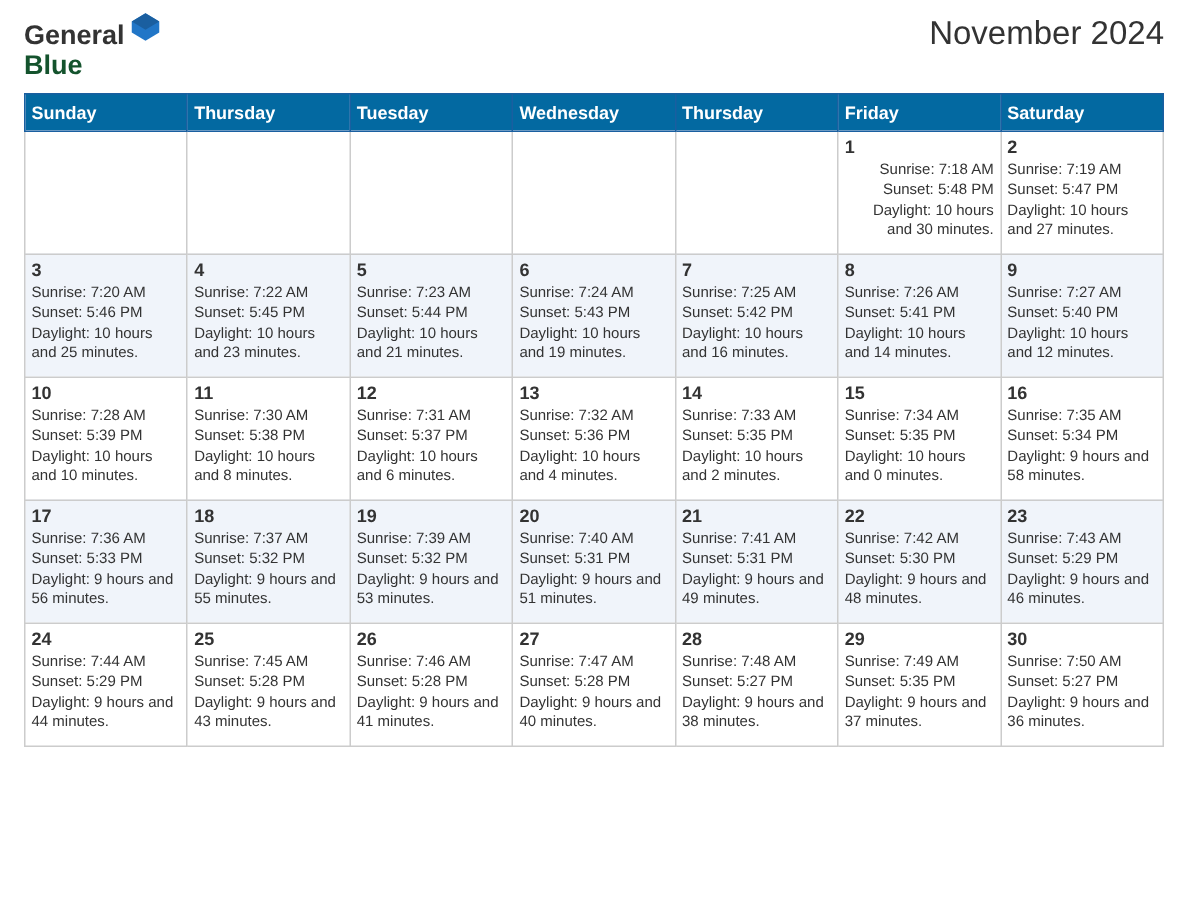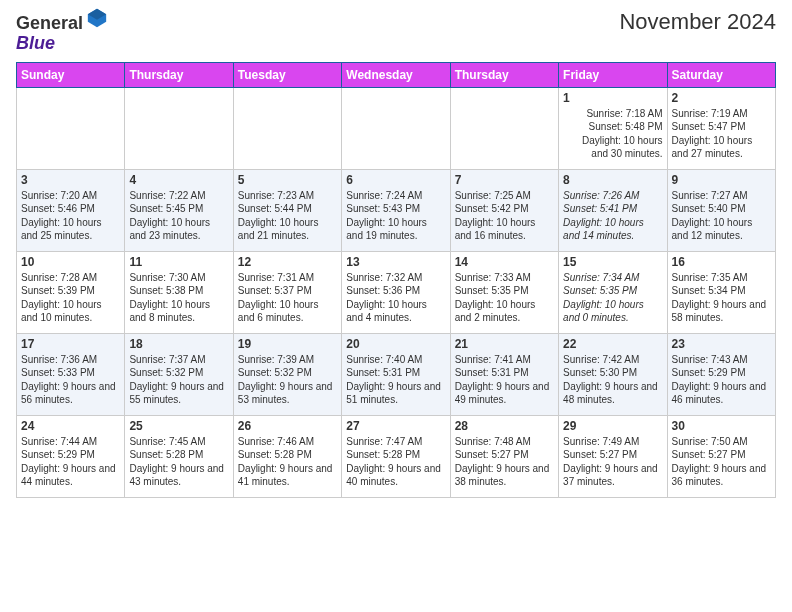--- a/index.html
+++ b/index.html
@@ -25,21 +25,21 @@
       display: flex;
       align-items: center;
       margin-top: 4px;
     }
     .logo-text {
       font-size: 18px;
       font-weight: bold;
       line-height: 1.1;
     }
     .logo-general { color: #333; }
-    .logo-blue { color: #4c1d95; font-style: italic; }
+    .logo-blue { color: #14532d; }
     .logo-icon {
       width: 22px;
       height: 22px;
       margin-left: 3px;
       margin-top: -10px;
     }
     .title-area {
       text-align: right;
     }
     .month-title {
@@ -51,21 +51,21 @@
     .location {
       font-size: 14px;
       color: #555;
     }
     .calendar {
       width: 100%;
       border-collapse: collapse;
       table-layout: fixed;
     }
     .calendar th {
-      background: #d946ef;
+      background: #0369a1;
       color: #fff;
       font-size: 12px;
       font-weight: bold;
       padding: 5px 4px;
       text-align: left;
       border: 1px solid #1a5fa0;
     }
     .calendar td {
       border: 1px solid #ccc;
       vertical-align: top;
@@ -174,21 +174,21 @@
 Daylight: 10 hours and 19 minutes.</div>
           </td>
           <td>
             <span class="day-number">7</span>
             <div class="day-info" style="white-space: pre-line;">Sunrise: 7:25 AM
 Sunset: 5:42 PM
 Daylight: 10 hours and 16 minutes.</div>
           </td>
           <td>
             <span class="day-number">8</span>
-            <div class="day-info" style="white-space: pre-line; font-style: italic;">Sunrise: 7:26 AM
+            <div class="day-info" style="white-space: pre-line;">Sunrise: 7:26 AM
 Sunset: 5:41 PM
 Daylight: 10 hours and 14 minutes.</div>
           </td>
           <td>
             <span class="day-number">9</span>
             <div class="day-info" style="white-space: pre-line;">Sunrise: 7:27 AM
 Sunset: 5:40 PM
 Daylight: 10 hours and 12 minutes.</div>
           </td>
         </tr>
@@ -218,21 +218,21 @@
 Daylight: 10 hours and 4 minutes.</div>
           </td>
           <td>
             <span class="day-number">14</span>
             <div class="day-info" style="white-space: pre-line;">Sunrise: 7:33 AM
 Sunset: 5:35 PM
 Daylight: 10 hours and 2 minutes.</div>
           </td>
           <td>
             <span class="day-number">15</span>
-            <div class="day-info" style="white-space: pre-line; font-style: italic;">Sunrise: 7:34 AM
+            <div class="day-info" style="white-space: pre-line;">Sunrise: 7:34 AM
 Sunset: 5:35 PM
 Daylight: 10 hours and 0 minutes.</div>
           </td>
           <td>
             <span class="day-number">16</span>
             <div class="day-info" style="white-space: pre-line;">Sunrise: 7:35 AM
 Sunset: 5:34 PM
 Daylight: 9 hours and 58 minutes.</div>
           </td>
         </tr>
@@ -307,21 +307,21 @@
           </td>
           <td>
             <span class="day-number">28</span>
             <div class="day-info" style="white-space: pre-line;">Sunrise: 7:48 AM
 Sunset: 5:27 PM
 Daylight: 9 hours and 38 minutes.</div>
           </td>
           <td>
             <span class="day-number">29</span>
             <div class="day-info" style="white-space: pre-line;">Sunrise: 7:49 AM
-Sunset: 5:27 PM
+Sunset: 5:35 PM
 Daylight: 9 hours and 37 minutes.</div>
           </td>
           <td>
             <span class="day-number">30</span>
             <div class="day-info" style="white-space: pre-line;">Sunrise: 7:50 AM
 Sunset: 5:27 PM
 Daylight: 9 hours and 36 minutes.</div>
           </td>
         </tr>
       </tbody>

